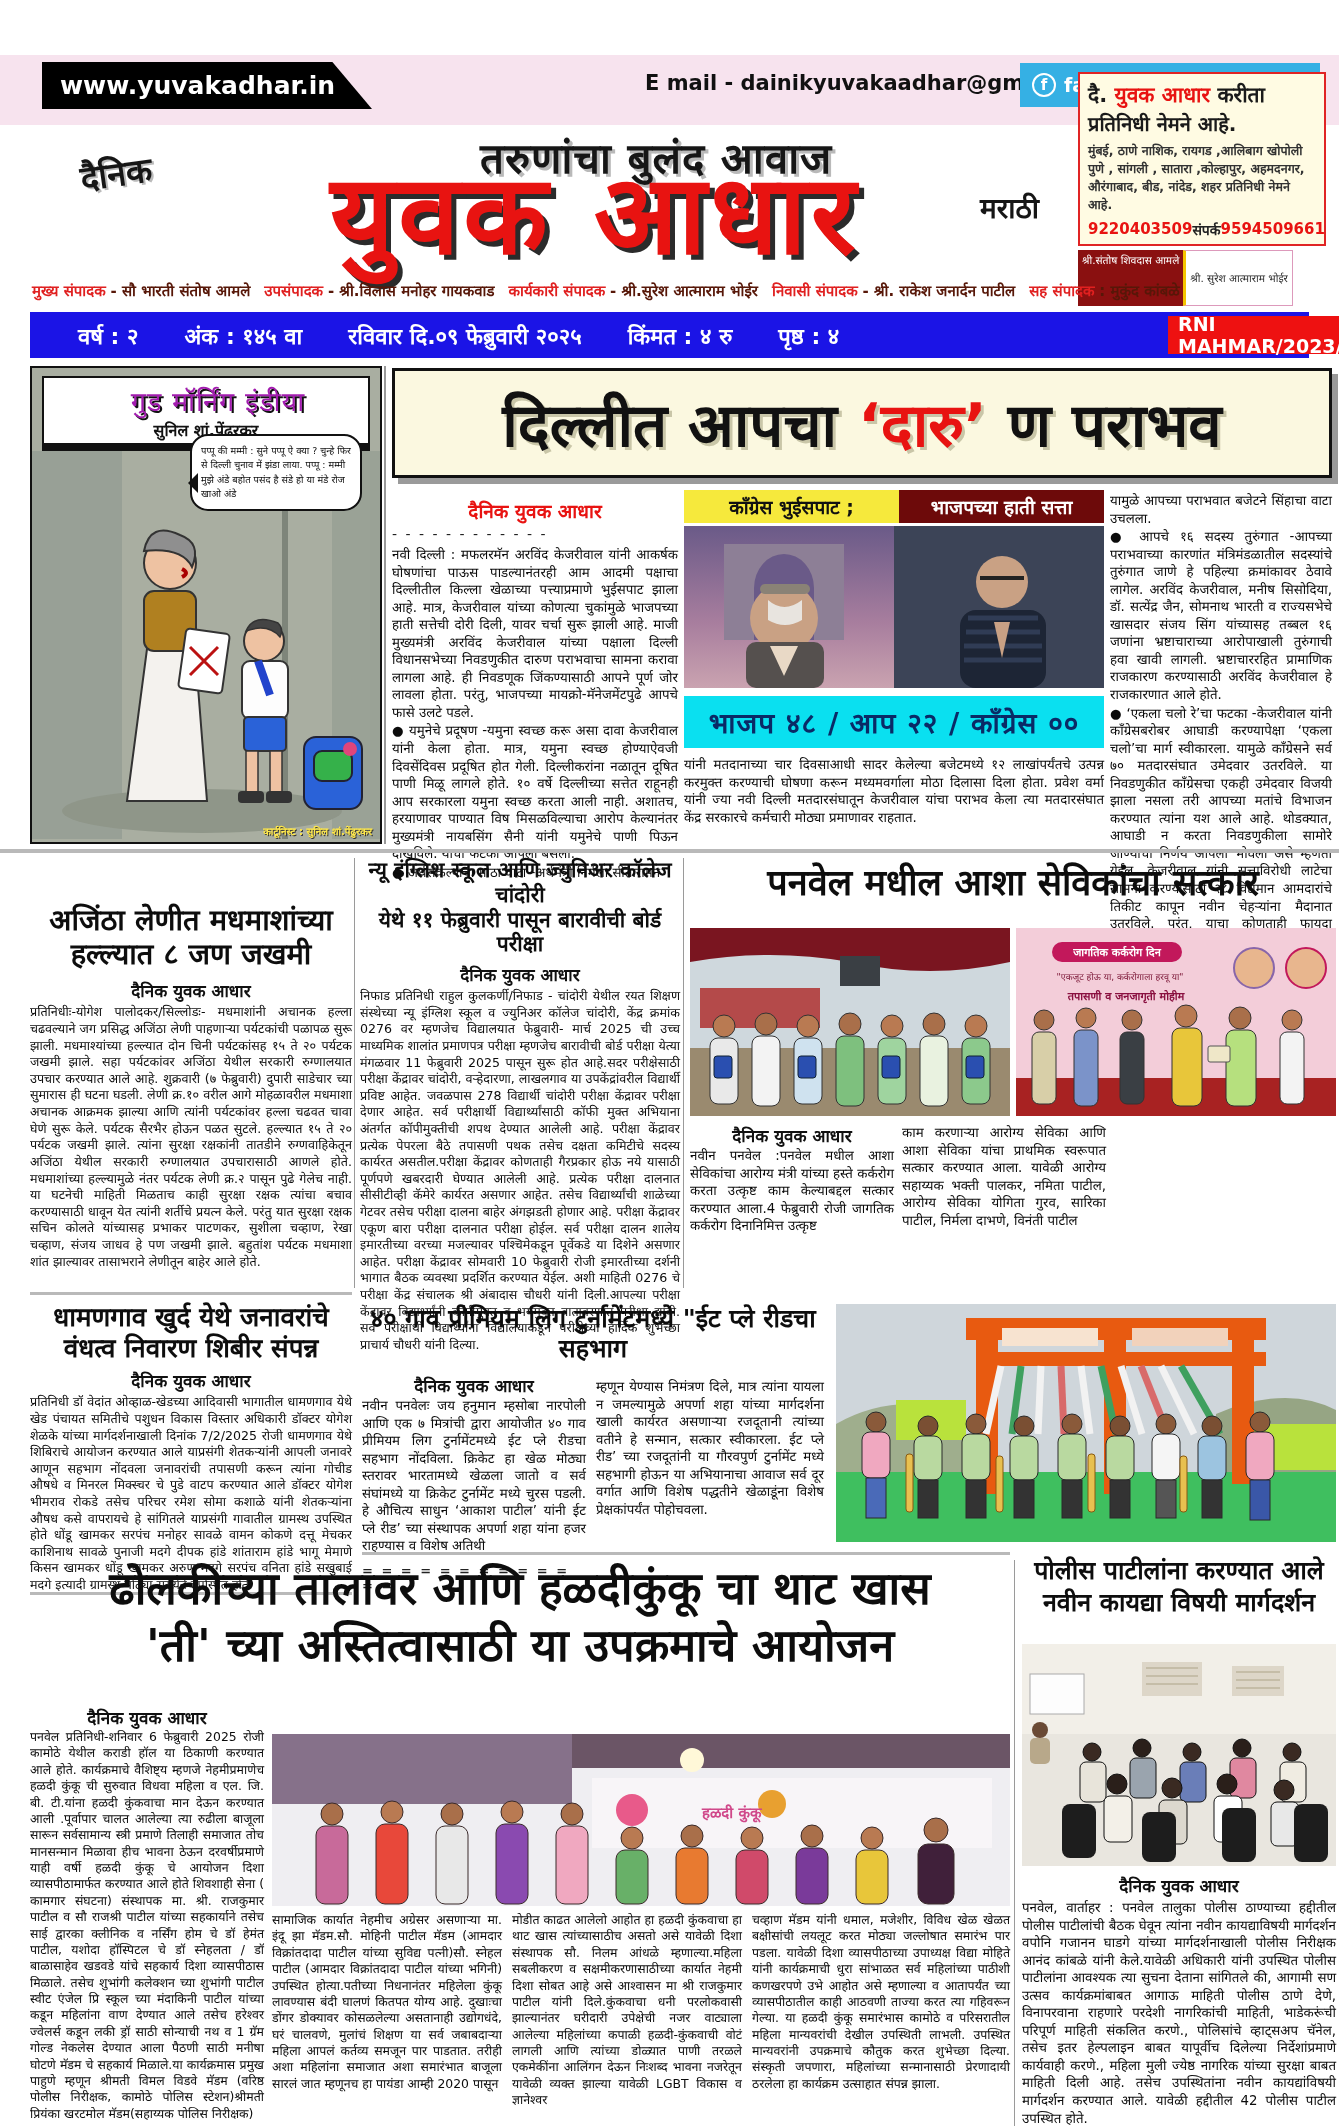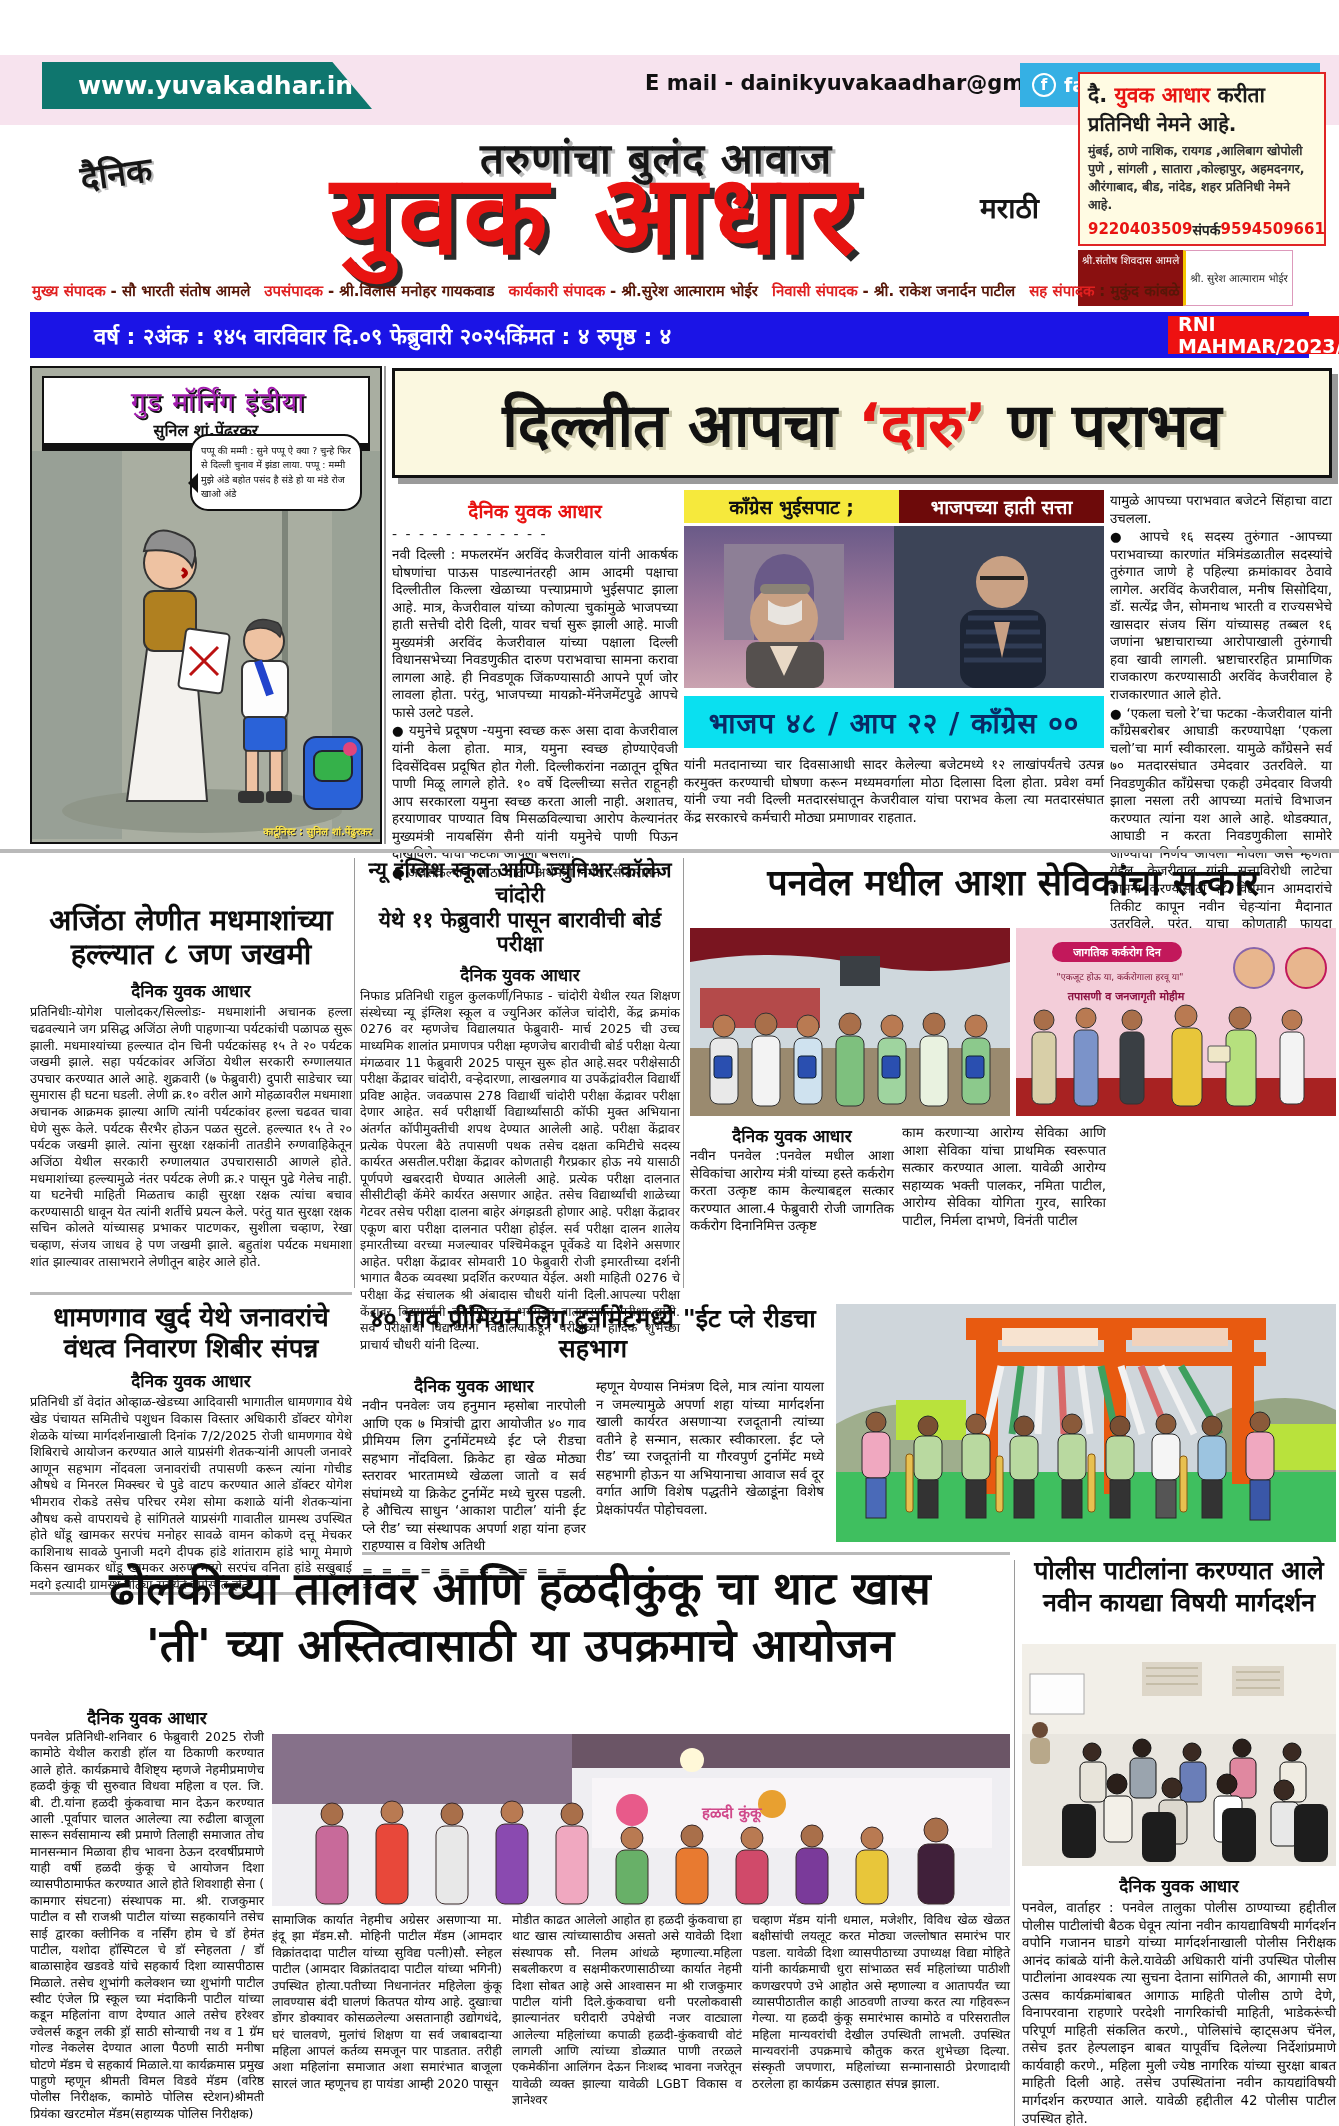--- a/index.html
+++ b/index.html
@@ -2,21 +2,21 @@
 <html><head>
 <meta charset="utf-8">
 <style>
   * { margin:0; padding:0; box-sizing:border-box; }
   body { background:#e9e9e9; font-family:"DejaVu Sans", sans-serif; }
   #page { position:relative; width:1339px; height:2126px; margin:0 auto; background:#fff; overflow:hidden; }
   .abs { position:absolute; }
 
   
   .topstrip { background:#f7e3ee; }
-  .webbanner { background:#0f766e; clip-path:polygon(0 0,88% 0,100% 100%,0 100%); display:flex; align-items:center; padding-left:36px; }
+  .webbanner { background:#000000; clip-path:polygon(0 0,88% 0,100% 100%,0 100%); display:flex; align-items:center; padding-left:18px; }
   .webbanner span { color:#fff; font-weight:bold; font-size:25px; }
   .email { color:#111; font-weight:bold; font-size:21px; }
   .fbbox { background:#35b0e4; color:#fff; font-weight:bold; font-size:19px; display:flex; align-items:center; gap:8px; padding:0 12px; }
   .fbicon { width:24px; height:24px; border-radius:50%; border:2px solid #fff; display:flex; align-items:center; justify-content:center; font-weight:bold; font-size:15px; color:#fff; }
 
   
   .tagline { font-size:42px; font-weight:bold; color:#161616; text-shadow:3px 3px 0 #b9b9b9; letter-spacing:1px; }
   .edition { font-size:34px; font-weight:bold; color:#161616; transform:rotate(-8deg); text-shadow:2px 2px 0 #bbb; }
   .language { font-size:28px; font-weight:bold; color:#161616; }
   .mast-title { font-size:110px; font-weight:bold; color:#e81311; text-shadow:5px 5px 0 #2b2b2b; letter-spacing:4px; text-align:center; line-height:1; }
@@ -28,21 +28,21 @@
   .repbox .phones { margin-top:5px; font-size:15px; font-weight:bold; color:#e81311; display:flex; justify-content:space-between; align-items:center; }
   .repbox .phones .mid { color:#222; font-size:14px; }
   .namechips { display:flex; }
   .namechips .c1 { background:#8a1010; color:#fff; font-size:10.5px; padding:3px 4px; white-space:nowrap; }
   .namechips .c2 { background:#fff; color:#2b2b2b; font-size:10.5px; padding:20px 4px; border:1px solid #d9b; border-left:3px solid #f5c400; white-space:nowrap; }
 
   .editors { display:flex; gap:14px; align-items:center; font-size:15px; white-space:nowrap; }
   .editors .role { color:#e02020; font-weight:bold; }
   .editors .nm { color:#571708; font-weight:bold; }
 
-  .datebar { background:#1b14e6; display:flex; align-items:center; padding-left:64px; color:#fff; font-weight:bold; font-size:22px; }
+  .datebar { background:#1b14e6; display:flex; align-items:center; gap:46px; padding-left:48px; color:#fff; font-weight:bold; font-size:22px; }
   .rnibox { background:#ee1111; color:#fff; font-weight:bold; font-size:19px; display:flex; align-items:center; padding:0 10px; }
 
   
   .cartoonbox { border:2px solid #111; background:#a9aea1; }
   .cartoon-head { background:#fff; border:2px solid #111; border-bottom:8px solid #111; text-align:center; padding:4px 0 2px 0; }
   .cartoon-title { color:#a21caf; font-weight:normal; font-size:27px; text-shadow:2px 2px 0 #111; letter-spacing:1px;padding-left:24px; }
   .cartoon-artist { color:#111; font-weight:bold; font-size:16px; }
   .bubble { background:#fff; border:2px solid #111; border-radius:18px; font-size:9.5px; line-height:1.5; padding:8px 9px; color:#111; }
   .bubble:after { content:""; position:absolute; left:-14px; bottom:16px; border:10px solid transparent; border-right-color:#111; }
   .cartoon-credit { color:#ffe84a; font-size:10px; font-weight:bold; text-shadow:1px 1px 0 #333; }

